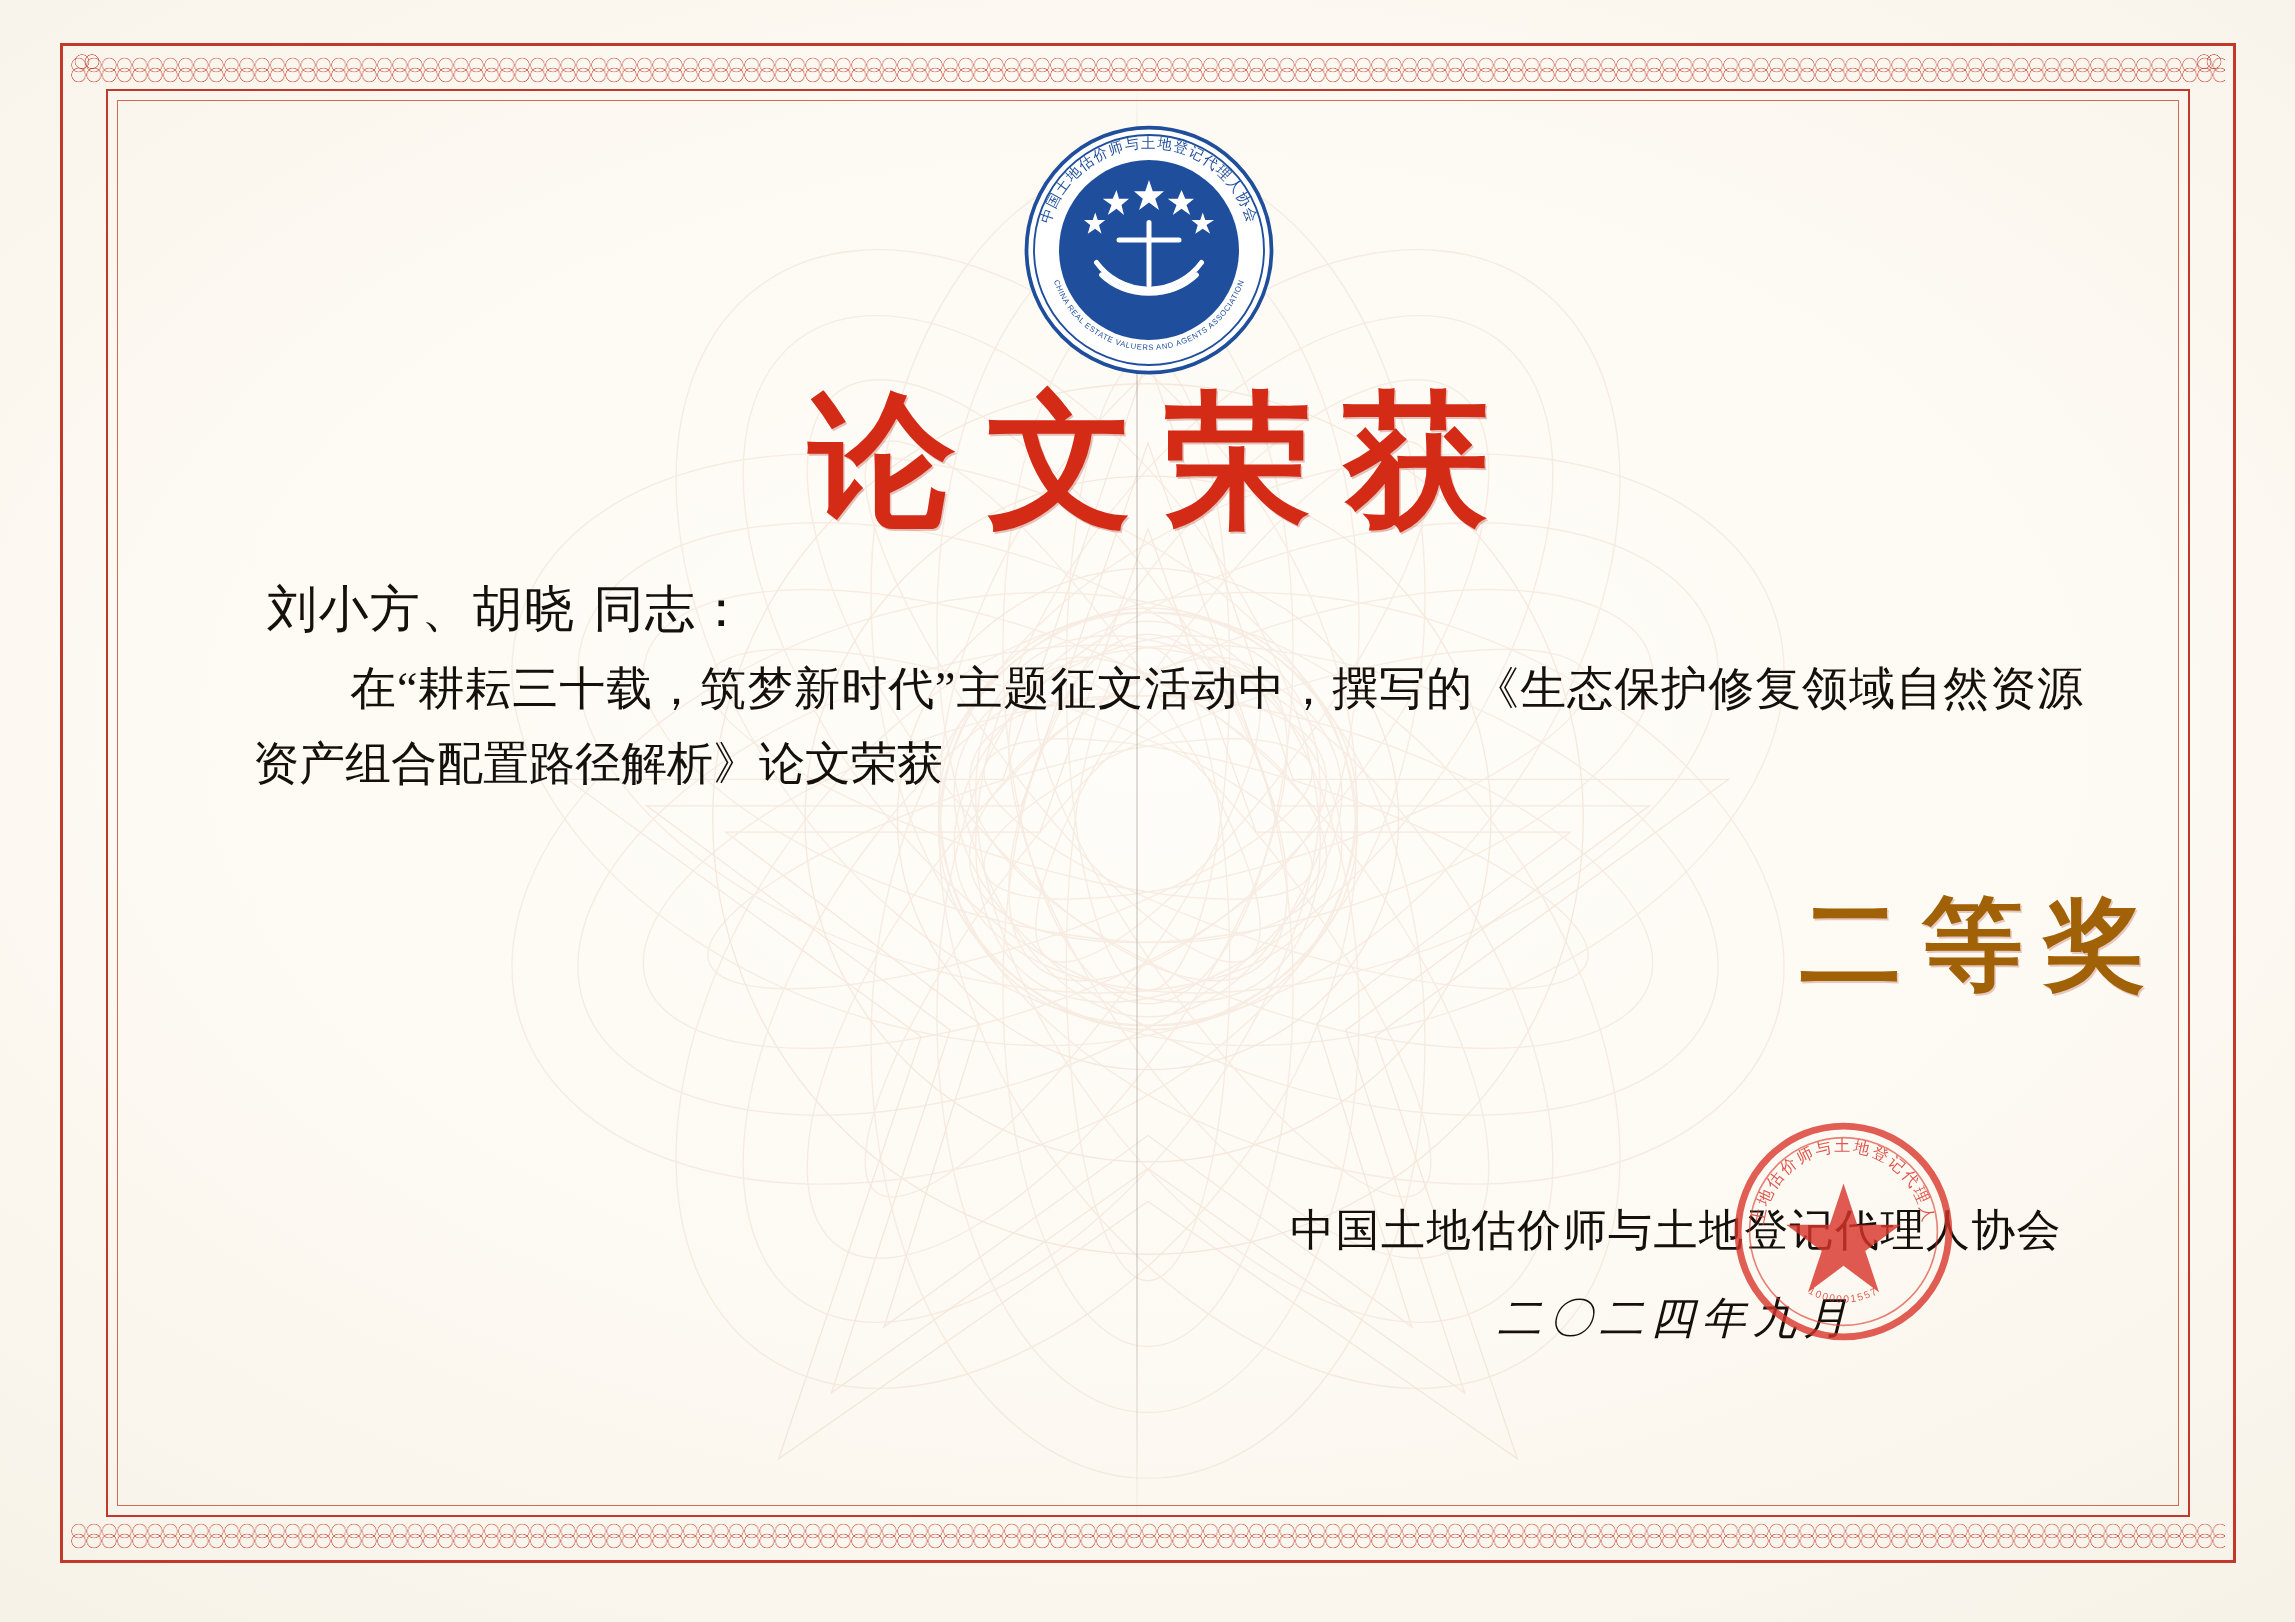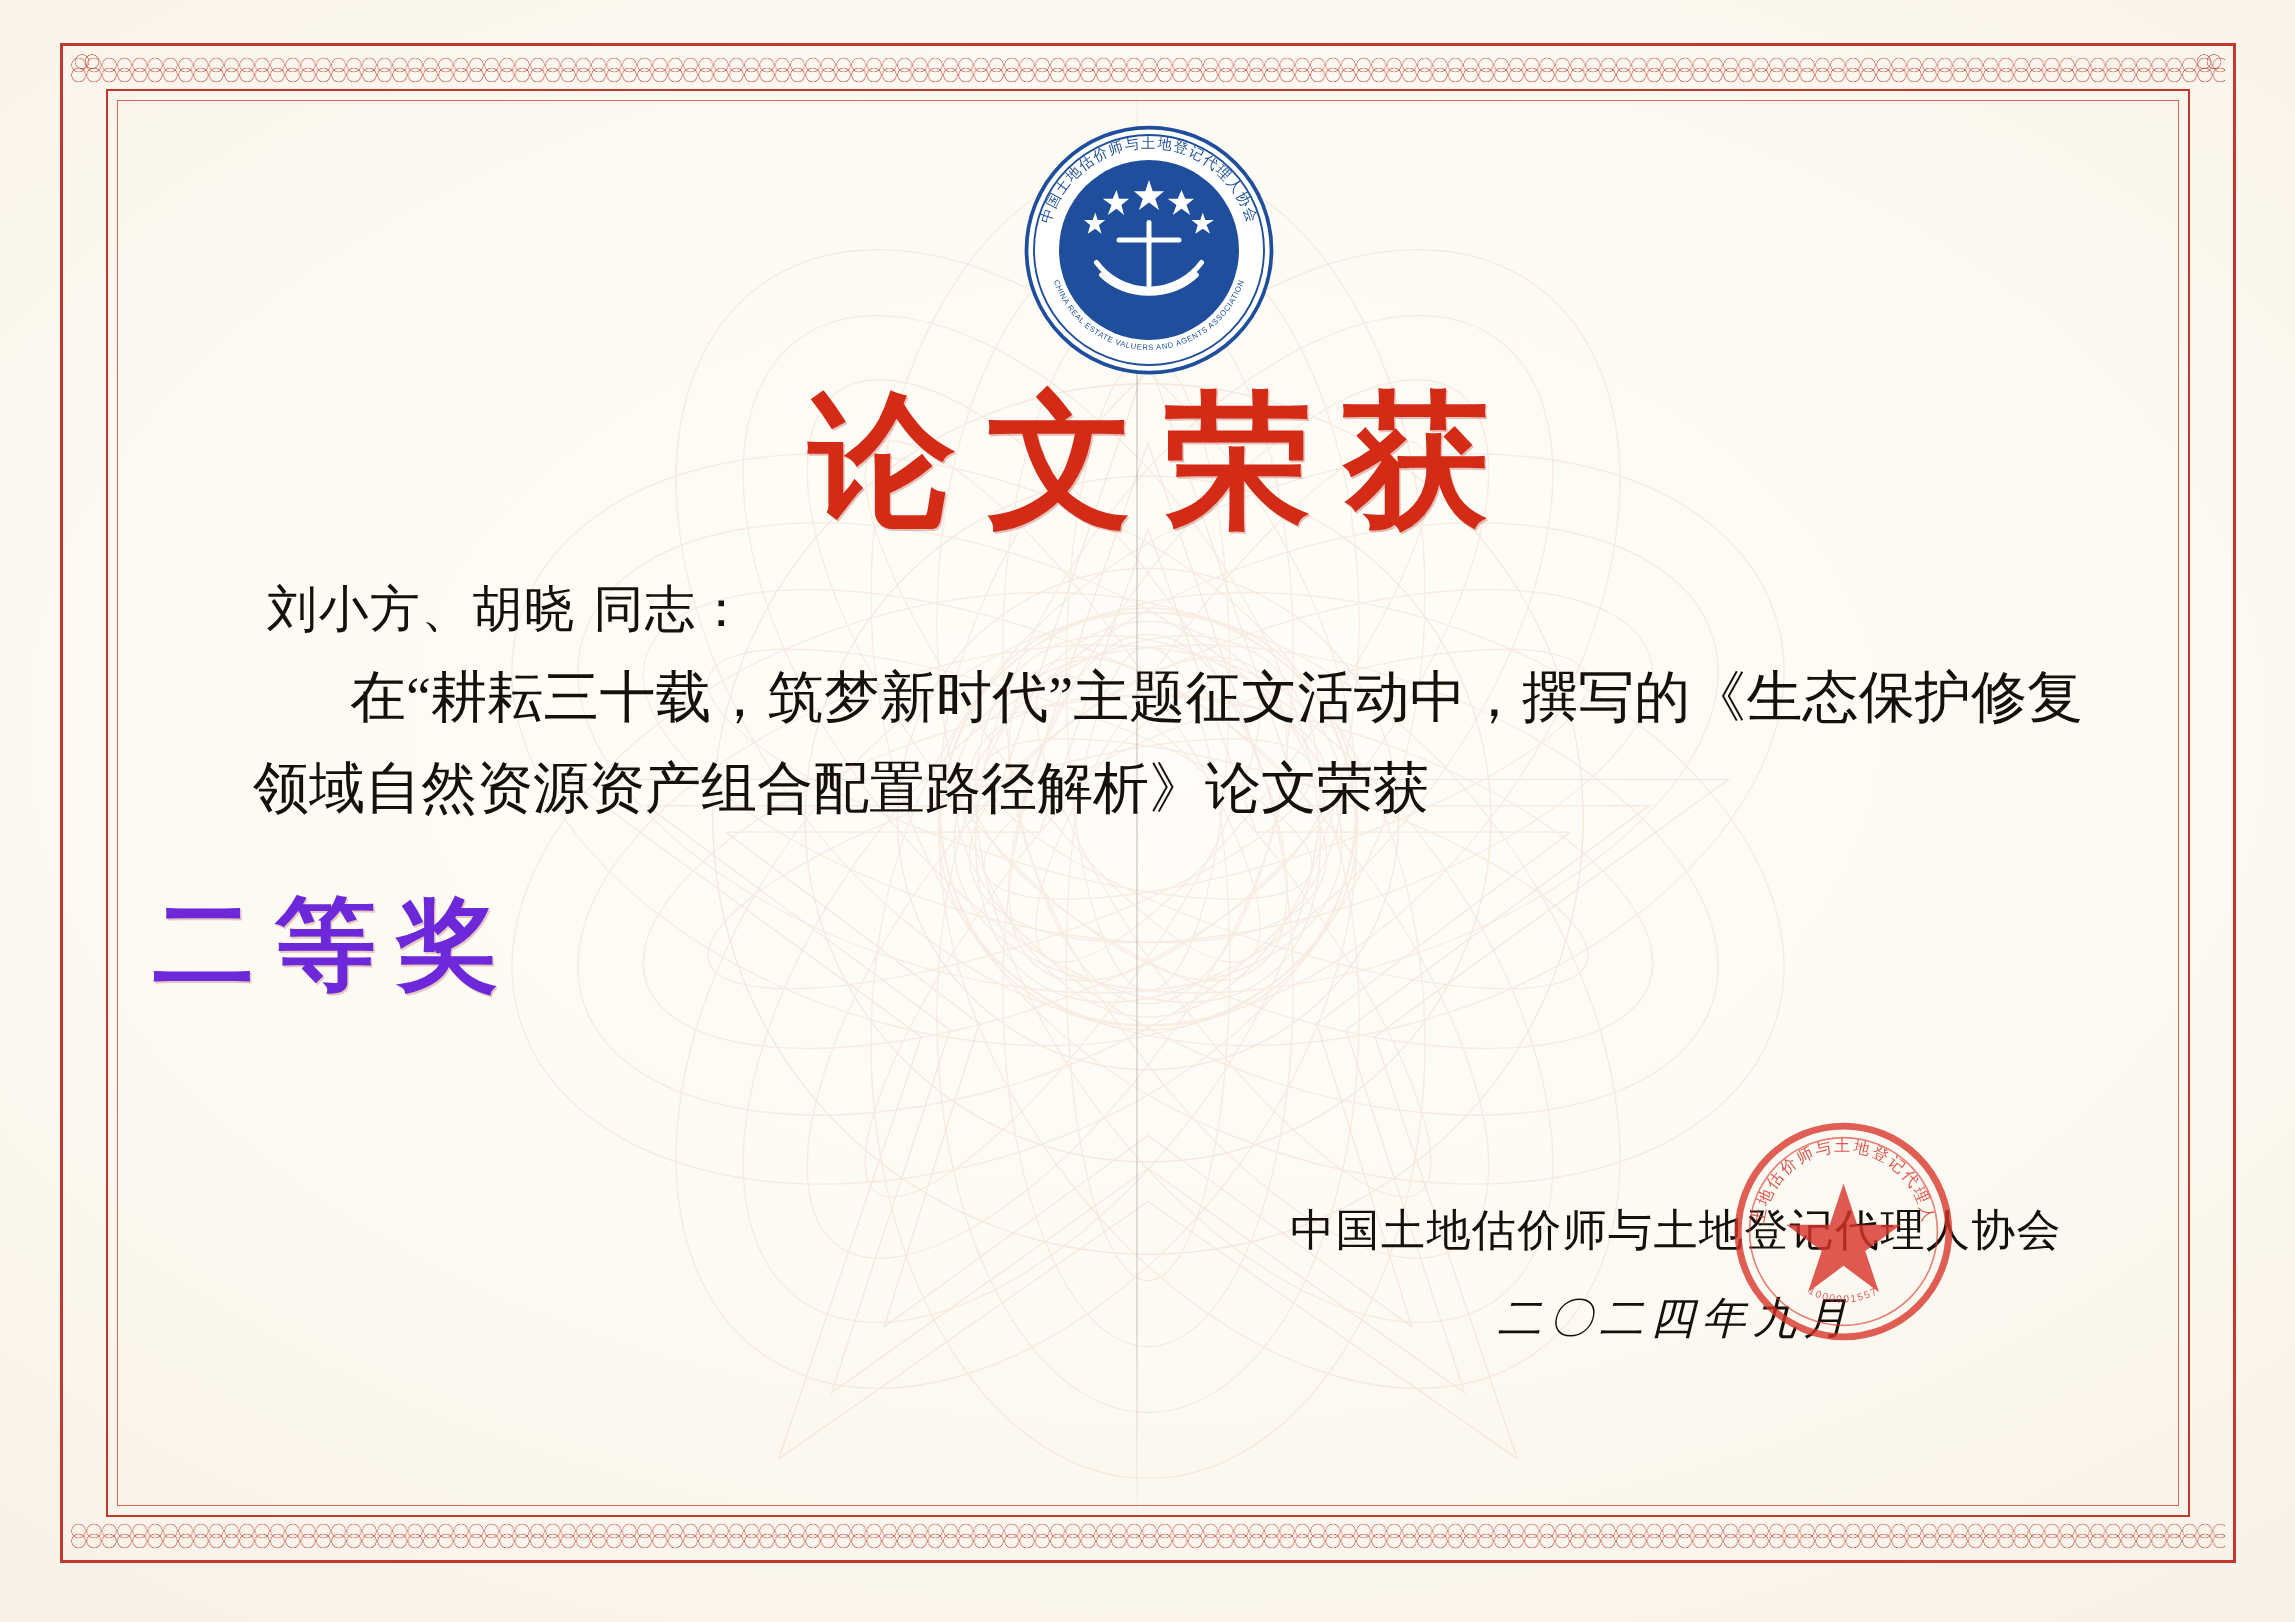--- a/index.html
+++ b/index.html
@@ -151,35 +151,35 @@
     white-space: nowrap;
   }
   #recipient-names { margin-right: 18px; margin-top: 46px; }
 
   
   #body-text {
     position: absolute;
     left: 121px;
     right: 83px;
     top: 548px;
-    font-size: 56px;
+    font-size: 46px;
     line-height: 1.62;
     color: #15100c;
     text-indent: 97px;
     text-align: justify;
   }
 
   
   #award-level {
     position: absolute;
     left: 0;
     right: 0;
     top: 774px;
-    text-align: left;
-    color: #6d28d9;
+    text-align: right;
+    color: #a16207;
     font-size: 101px;
     font-weight: 700;
     letter-spacing: 21px;
     text-indent: 21px;
     text-shadow: 1.4px 2.1px 0 rgba(150,20,10,0.22);
   }
 
   
   #encouragement {
     position: absolute;

